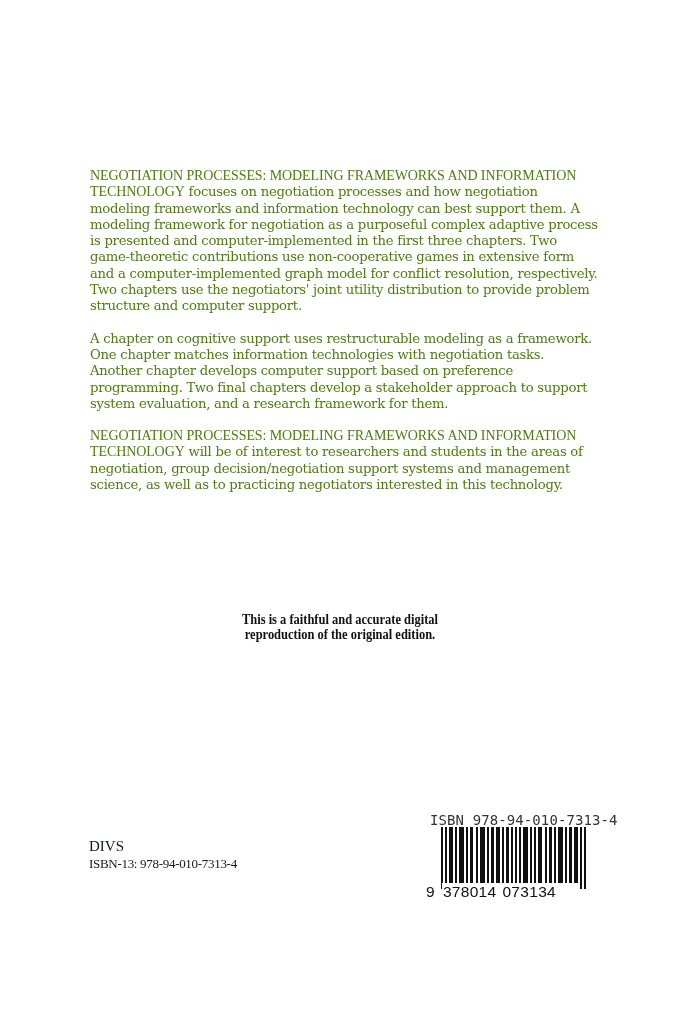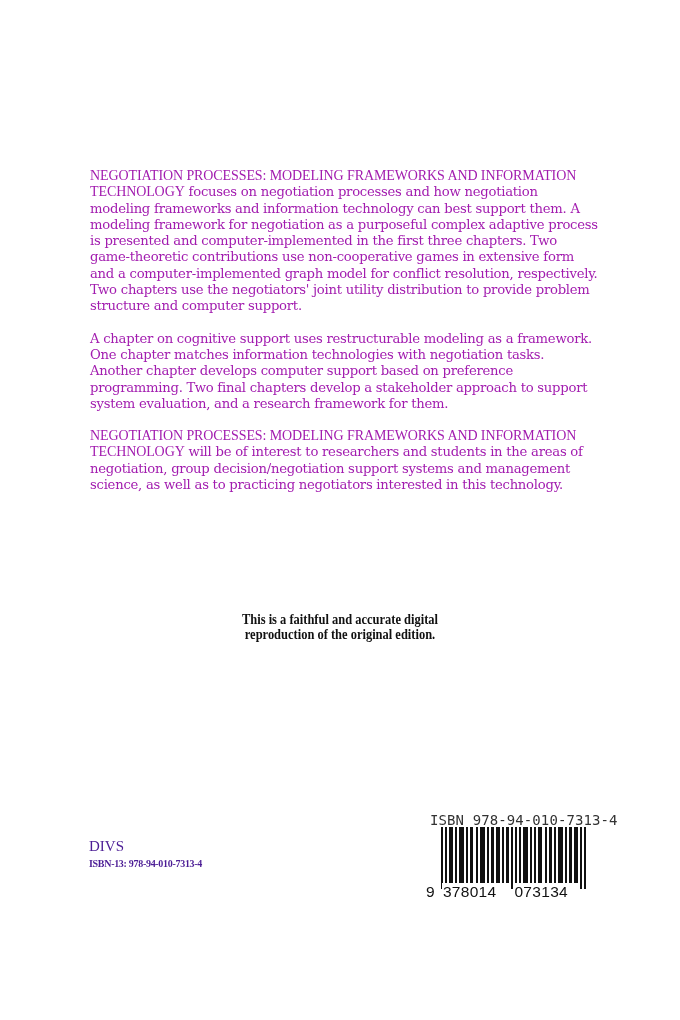--- a/index.html
+++ b/index.html
@@ -16,21 +16,21 @@
     }
     .blurb {
       position: absolute;
       left: 90px;
       top: 168px;
       width: 510px;
       font-family: "DejaVu Serif", "Liberation Serif", serif;
       font-size: 13.2px;
       line-height: 16.3px;
       letter-spacing: -0.25px;
-      color: #a21caf;
+      color: #4d7c0f;
     }
     .blurb p {
       margin: 0 0 16px 0;
       white-space: pre-line;
     }
     .blurb .caps {
       font-family: "Liberation Serif", serif;
       font-size: 14px;
       letter-spacing: -0.1px;
     }
@@ -48,31 +48,30 @@
       transform-origin: center;
       color: #111;
     }
     .imprint {
       position: absolute;
       left: 89px;
       top: 838px;
       font-family: "Liberation Sans", sans-serif;
       font-size: 14.5px;
       line-height: 17px;
-      color: #4c1d95;
+      color: #0f172a;
     }
     .imprint .publisher {
       font-family: "Liberation Serif", serif;
       font-size: 15px;
     }
     .imprint .isbn13 {
       font-family: "Liberation Serif", serif;
-      font-size: 10px;
+      font-size: 13px;
       letter-spacing: -0.3px;
-      font-weight: bold;
     }
     .barcode-block {
       position: absolute;
       left: 425px;
       top: 810px;
       width: 180px;
       height: 90px;
     }
     .barcode-isbn {
       position: absolute;
@@ -103,21 +102,21 @@
       background: transparent;
     }
     .barcode-digits span {
       background: #fff;
       padding: 0 1px;
     }
     .barcode-digits .lead {
       margin-right: 6px;
     }
     .barcode-digits .grp2 {
-      margin-left: 16px;
+      margin-left: 4px;
     }
   </style>
 </head>
 <body>
 
 <div class="blurb">
   <p><span class="caps">NEGOTIATION PROCESSES: MODELING FRAMEWORKS AND INFORMATION TECHNOLOGY</span><span> focuses on negotiation processes and how negotiation modeling frameworks and information technology can best support them. A modeling framework for negotiation as a purposeful complex adaptive process is presented and computer-implemented in the first three chapters. Two game-theoretic contributions use non-cooperative games in extensive form and a computer-implemented graph model for conflict resolution, respectively. Two chapters use the negotiators' joint utility distribution to provide problem structure and computer support.</span></p>
   <p><span>A chapter on cognitive support uses restructurable modeling as a framework. One chapter matches information technologies with negotiation tasks. Another chapter develops computer support based on preference programming. Two final chapters develop a stakeholder approach to support system evaluation, and a research framework for them.</span></p>
   <p><span class="caps">NEGOTIATION PROCESSES: MODELING FRAMEWORKS AND INFORMATION TECHNOLOGY</span><span> will be of interest to researchers and students in the areas of negotiation, group decision/negotiation support systems and management science, as well as to practicing negotiators interested in this technology.</span></p>
 </div>

